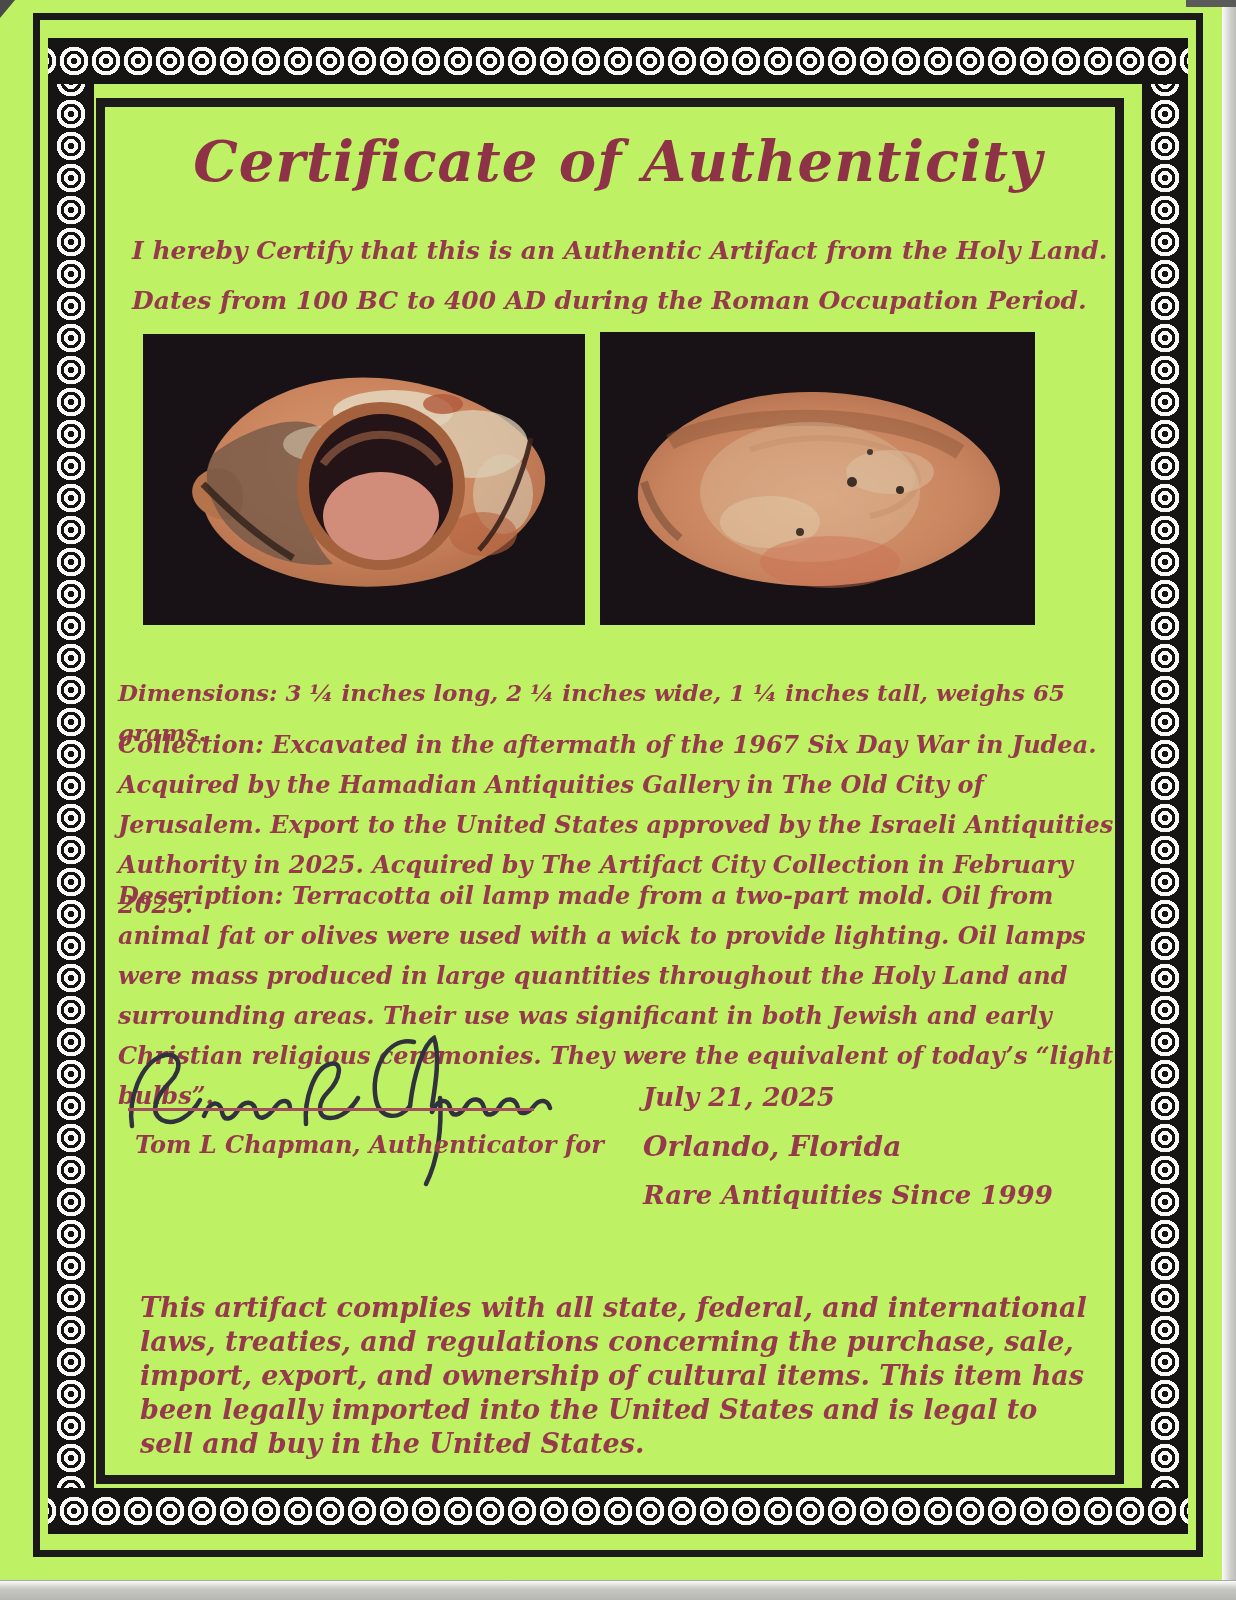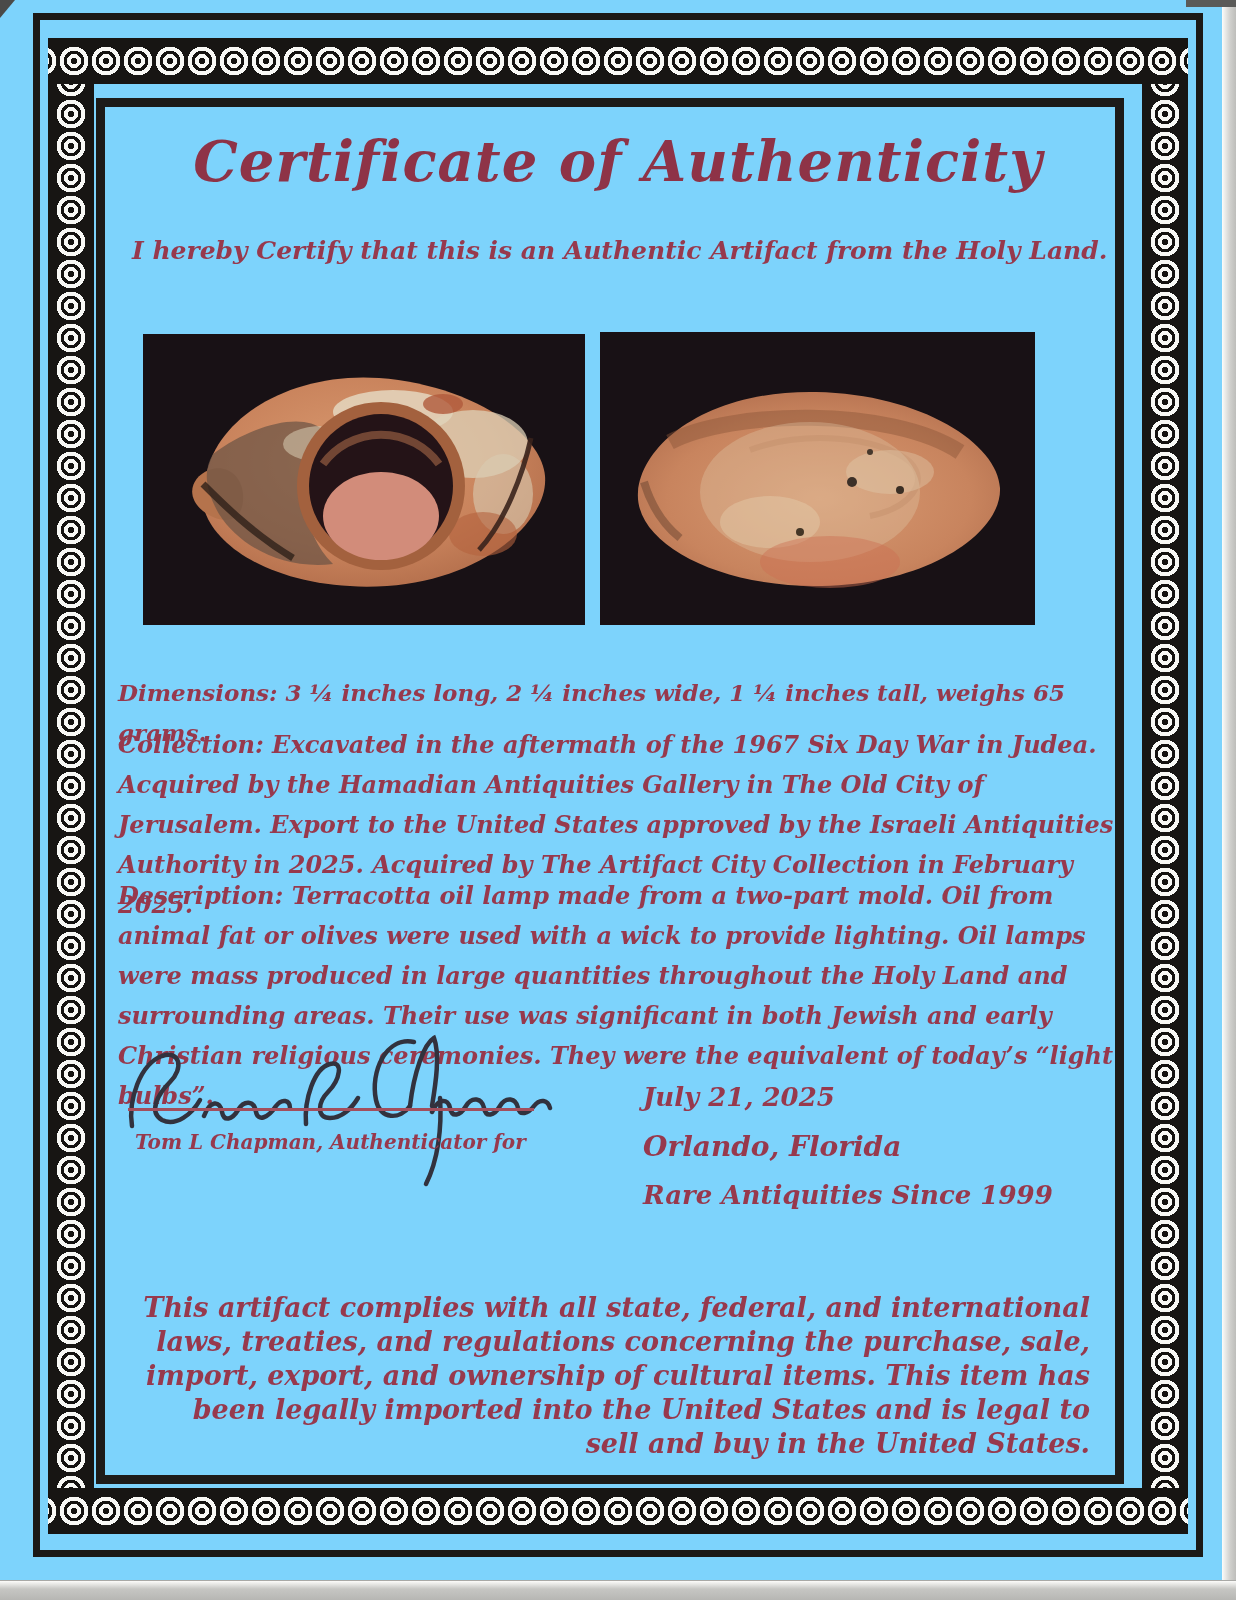--- a/index.html
+++ b/index.html
@@ -1,18 +1,18 @@
 <!DOCTYPE html>
 <html><head>
 <meta charset="utf-8">
 <style>
   html,body { margin:0; padding:0; background:#e8e8e6; }
   #certificate-page {
     position:relative; width:1236px; height:1600px;
-    background:#7dd3fc; overflow:hidden;
+    background:#bef264; overflow:hidden;
     font-family:"DejaVu Serif", serif;
   }
   
   .scan-edge-right { position:absolute; right:0; top:0; width:14px; height:1600px;
     background:linear-gradient(to right,#fcfcfa,#cfcfcc 60%,#bdbdba); }
   .scan-edge-bottom { position:absolute; left:0; top:1580px; width:1236px; height:20px;
     background:linear-gradient(to bottom,#fcfcfa,#c6c6c3 40%,#b5b5b2); border-top:1px solid #a9a9a6; }
   .corner-mark-left { position:absolute; left:0; top:0; width:15px; height:18px;
     background:#4a4a48; clip-path:polygon(0 0,100% 0,0 100%); }
   .corner-mark-right { position:absolute; left:1186px; top:0; width:50px; height:7px; background:#5a5a58; }
@@ -24,39 +24,39 @@
   
   .band { position:absolute; background-color:#171513;
     background-image:radial-gradient(circle, #151311 0 3.5px, #f8f8f5 3.5px 7px,
       #151311 7px 10.5px, #f8f8f5 10.5px 14.5px, rgba(0,0,0,0) 14.5px);
   }
   .band-top    { left:48px; top:38px;    width:1140px; height:46px;  background-size:32px 46px; background-repeat:repeat-x; background-position:center; }
   .band-bottom { left:48px; top:1488px;  width:1140px; height:46px;  background-size:32px 46px; background-repeat:repeat-x; background-position:center; }
   .band-left   { left:48px; top:84px;    width:46px;  height:1404px; background-size:46px 32px; background-repeat:repeat-y; background-position:center; }
   .band-right  { left:1142px; top:84px;  width:46px;  height:1404px; background-size:46px 32px; background-repeat:repeat-y; background-position:center; }
   
-  .script { position:absolute; font-style:italic; font-weight:700; color:#97394d;text-align:right; }
+  .script { position:absolute; font-style:italic; font-weight:700; color:#97394d; }
   #page-title { left:0; top:128px; width:1236px; text-align:center;
     font-size:56px; letter-spacing:1px; color:#8e3347; }
   .intro-line { left:132px; font-size:25px; }
   #intro-line-1 { top:236px; }
   #intro-line-2 { top:286px; }
   .para { left:118px; width:1000px; font-size:24px; line-height:40px; text-align:left; }
   #dimensions-para  { top:650px; font-size:23px; }
   #provenance-para  { top:701px; }
   #description-para { top:852px; }
   .para b { font-weight:700; }
   #legal-para { left:140px; top:1264px; width:950px; font-size:27px; line-height:34px; }
   
   #signature-underline { position:absolute; left:128px; top:1108px; width:406px; height:3px; background:#a34e5c; }
   #signature-ink { position:absolute; left:118px; top:1008px; }
   #date-text     { left:643px; top:1082px; font-size:26px; }
   #location-text { left:643px; top:1130px; font-size:28px; }
   #tagline-text  { left:643px; top:1180px; font-size:26px; }
-  #signer-line-1 { left:135px; top:1130px; font-size:20px; }
+  #signer-line-1 { left:135px; top:1130px; font-size:24px; }
   #signer-line-2 { left:135px; top:1180px; font-size:26px; }
   
   .photo { position:absolute; }
   #lamp-top-photo    { left:143px; top:334px; }
   #lamp-bottom-photo { left:600px; top:332px; }
 </style>
 </head>
 <body>
 
 <div id="certificate-page">
@@ -68,20 +68,21 @@
 
   <div class="outer-frame-line"></div>
   <div class="band band-top"></div>
   <div class="band band-bottom"></div>
   <div class="band band-left"></div>
   <div class="band band-right"></div>
   <div class="inner-frame-line"></div>
 
   <div class="script" id="page-title">Certificate of Authenticity</div>
   <div class="script intro-line" id="intro-line-1">I hereby Certify that this is an Authentic Artifact from the Holy Land.</div>
+  <div class="script intro-line" id="intro-line-2">Dates from 100 BC to 400 AD during the Roman Occupation Period.</div>
 
   <svg class="photo" id="lamp-top-photo" width="442" height="291" viewBox="0 0 442 291" aria-label="oil-lamp-top-view-photo">
     <defs>
       <radialGradient id="terrA" cx="45%" cy="40%" r="75%">
         <stop offset="0%" stop-color="#d99a70"></stop>
         <stop offset="55%" stop-color="#c9835c"></stop>
         <stop offset="100%" stop-color="#a96544"></stop>
       </radialGradient>
     </defs>
     <rect width="442" height="291" fill="#181115"></rect>

